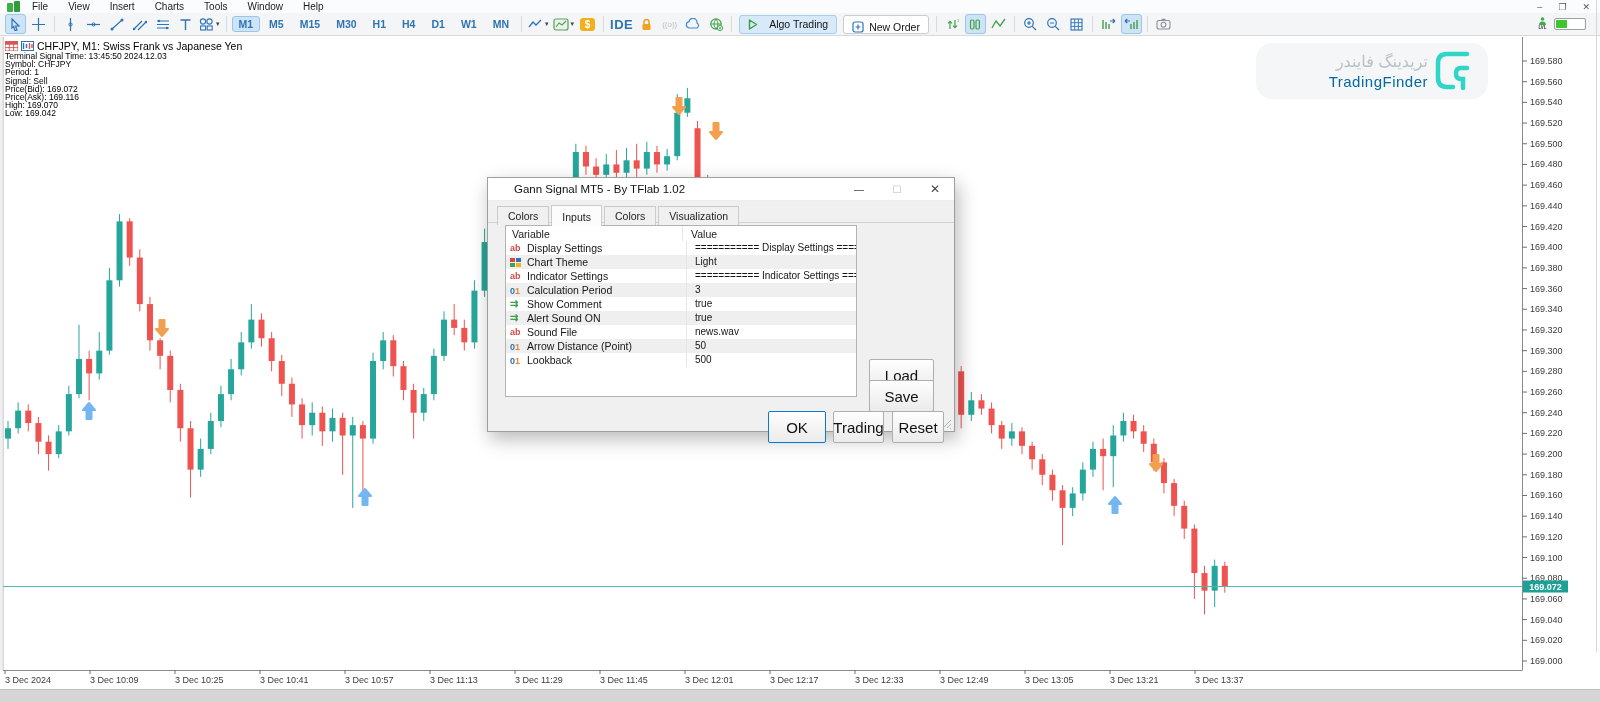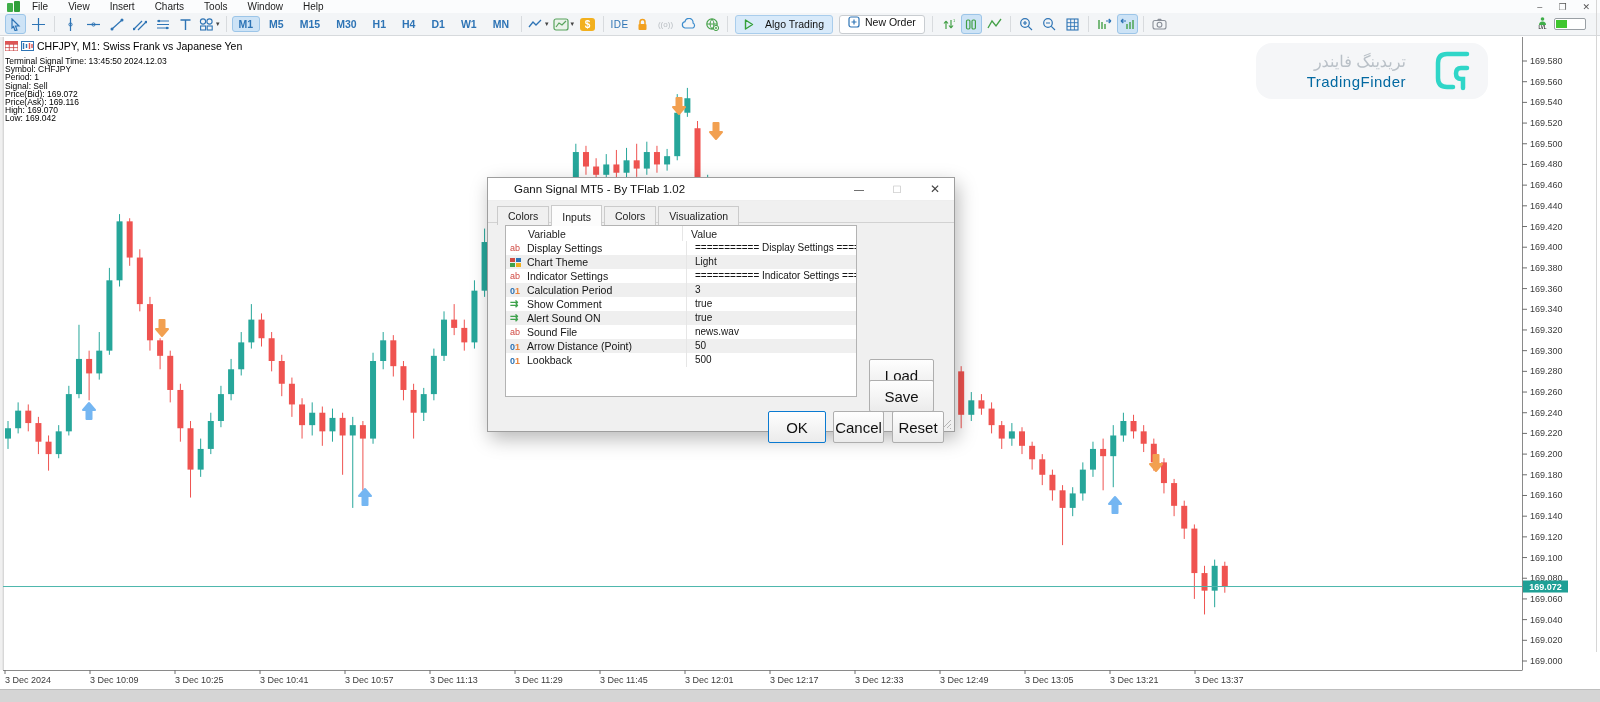--- a/index.html
+++ b/index.html
@@ -20,43 +20,43 @@
   .tbtn{height:18px;min-width:19px;display:flex;align-items:center;justify-content:center;
         border:1px solid transparent;border-radius:3px;margin:0 1px}
   .tbtn.sel{background:#cde3f6;border-color:#9cc5e8}
   .tsep{width:1px;height:16px;background:#d8dbde;margin:0 4px}
   .tf{font-size:10.5px;font-weight:700;color:#2e74b5;padding:1px 6px;border-radius:3px;border:1px solid transparent;margin:0 1px}
   .tf.sel{background:#cde3f6;border-color:#9cc5e8}
   .caret{font-size:7px;color:#444;margin-left:2px}
   .lbl{font-size:10.5px;color:#111}
   .btn-algo{display:flex;align-items:center;gap:11px;background:#d8eafa;border:1px solid #a9cdec;
             border-radius:3px;height:17px;padding:0 8px;margin:0 3px}
-  .btn-order{display:flex;align-items:flex-start;gap:5px;background:#fff;border:1px solid #c9cdd1;
+  .btn-order{display:flex;align-items:flex-end;gap:5px;background:#fff;border:1px solid #c9cdd1;
              border-radius:3px;height:17px;padding:0 8px;margin:0 3px}
-  .ide{font-size:10px;font-weight:400;color:#2e74b5;letter-spacing:.5px}
+  .ide{font-size:13px;font-weight:700;color:#2e74b5;letter-spacing:.5px}
   .dollar{width:15px;height:13px;background:#f2b01e;border-radius:3px;color:#fff;font-size:10px;
           font-weight:700;display:flex;align-items:center;justify-content:center}
   .toolbar-right{margin-left:auto;display:flex;align-items:center;gap:7px;padding-right:14px}
   .battery{width:30px;height:10px;border:1px solid #9aa0a5;border-radius:2px;background:#fff;position:relative}
   .battery i{position:absolute;left:1px;top:1px;bottom:1px;width:11px;background:#3fc62e;display:block}
   .lvl{display:flex;flex-direction:column;align-items:center;line-height:1}
   .lvl span{font-size:4.5px;color:#333;margin-top:1px;font-weight:700}
 
   
   .chart{position:absolute;left:0;top:37px;width:1600px;height:665px}
   #chart-svg{position:absolute;left:0;top:0}
   .ax{font-family:"Liberation Sans",sans-serif;font-size:9px;fill:#3b3b3b}
   .badge{font-family:"Liberation Sans",sans-serif;font-size:9px;font-weight:700;fill:#fff}
 
   .info{position:absolute;left:5px;top:3px;z-index:2}
   .info-head{display:flex;align-items:center;gap:3px;font-size:10.5px;color:#000}
-  .comments{margin-top:5px;font-size:8.5px;line-height:8.2px;color:#000}
+  .comments{font-size:8.5px;line-height:8.2px;color:#000}
 
   .watermark{position:absolute;right:112px;top:6px;width:232px;height:56px;background:#f5f6f8;
-             border-radius:16px;display:flex;align-items:center;justify-content:flex-end;gap:28px;
+             border-radius:16px;display:flex;align-items:center;justify-content:flex-end;gap:6px;
              padding-right:14px;box-sizing:border-box;z-index:1}
   .wm-text{display:flex;flex-direction:column;align-items:flex-end;gap:2px}
   .wm-fa{font-size:16px;color:#b9c0c7}
   .wm-en{font-size:15px;letter-spacing:.5px;color:#0369a1}
 
   .chart-left-strip{position:absolute;left:0;top:0;width:3px;height:633px;background:#f0f0f0;border-right:1px solid #d4d4d4}
   .win-right-border{position:absolute;left:1596px;top:0;width:1px;height:652px;background:#d6d6d6}
   .bottomstrip{position:absolute;left:0;top:689px;width:1600px;height:13px;background:#d5d5d5;border-top:1px solid #bdbdbd}
 
   
@@ -68,29 +68,29 @@
   .dlg-winbtn{width:38px;height:22px;display:flex;align-items:center;justify-content:center;font-size:10px;color:#444}
   .dlg-winbtn.max{color:#b9b9b9}
   .tabs{position:absolute;left:9px;top:26px;display:flex;align-items:flex-end;z-index:2}
   .tab{font-size:10.5px;color:#222;background:#f0f0f0;border:1px solid #cbcbcb;border-bottom:none;
        padding:3px 10px 3px;margin-right:2px}
   .tab.active{background:#fcfcfc;padding-top:5px;position:relative;top:1px}
   .tabline{position:absolute;left:0;top:44px;width:466px;height:1px;background:#d2d2d2}
   .ptable{position:absolute;left:17px;top:47px;width:352px;height:172px;background:#fff;
           border:1px solid #b3b3b3;box-sizing:border-box;overflow:hidden}
   .thead{display:flex;height:15px;align-items:center;font-size:10.5px;color:#222}
-  .thead .h1{width:176px;padding-left:22px;box-sizing:border-box}
+  .thead .h1{width:176px;padding-left:6px;box-sizing:border-box}
   .thead .h2{padding-left:8px;border-left:1px solid #e6e6e6;height:15px;display:flex;align-items:center;flex:1}
   .trow{display:flex;height:14px;align-items:center;font-size:10.5px;color:#151515}
   .trow:nth-child(even){background:#efefef}
   .icell{width:17px;padding-left:4px;display:flex;align-items:center}
   .lcell{width:159px;white-space:nowrap;overflow:hidden}
   .vcell{flex:1;padding-left:8px;border-left:1px solid #e6e6e6;height:14px;line-height:14px;
          white-space:nowrap;overflow:hidden;font-size:10px}
-  .ic-ab{color:#d04a43;font-size:9px;font-weight:400;line-height:1}
+  .ic-ab{color:#d04a43;font-size:9px;font-weight:700;line-height:1}
   .ic-01 em{color:#2e74b5;font-style:normal;font-size:9px;font-weight:700}
   .ic-01 b{color:#e8833a;font-size:9px}
   .ic-bool{color:#3fa34d;font-size:10px;font-weight:700;line-height:1}
   .ic-theme{display:inline-grid;grid-template-columns:5px 5px;grid-auto-rows:4px;gap:1px}
   .ic-theme i:nth-child(1){background:#d04a43}.ic-theme i:nth-child(2){background:#2e74b5}
   .ic-theme i:nth-child(3){background:#3fa34d}.ic-theme i:nth-child(4){background:#f2b01e}
   .btn{position:absolute;height:32px;font-size:15px;color:#111;background:linear-gradient(#fefefe,#ebebeb);
        border:1px solid #aeaeae;border-radius:2px;display:flex;align-items:center;justify-content:center;box-sizing:border-box}
   .btn.default{border-color:#0a7ad1}
   .grip{position:absolute;right:2px;bottom:2px}
@@ -798,21 +798,21 @@
           </span>
           <span class="lcell">Lookback</span>
           <span class="vcell">500</span>
         </div>
       </div>
   </div>
 
   <div class="btn" style="left:381px;top:181px;width:65px">Load</div>
   <div class="btn" style="left:381px;top:202px;width:65px">Save</div>
   <div class="btn default" style="left:280px;top:233px;width:58px">OK</div>
-  <div class="btn" style="left:345px;top:233px;width:51px">Cancel</div>
+  <div class="btn" style="left:345px;top:233px;width:51px">Trading</div>
   <div class="btn" style="left:404px;top:233px;width:52px">Reset</div>
   <svg class="grip" width="10" height="10" viewBox="0 0 10 10">
       <path d="M9 1 L1 9 M9 5 L5 9 M9 9 L8 10" stroke="#b5b5b5" stroke-width="1"></path>
     </svg>
 </div>
 
 <div class="win-right-border"></div>
 <div class="bottomstrip"></div>
 
 </body></html>

